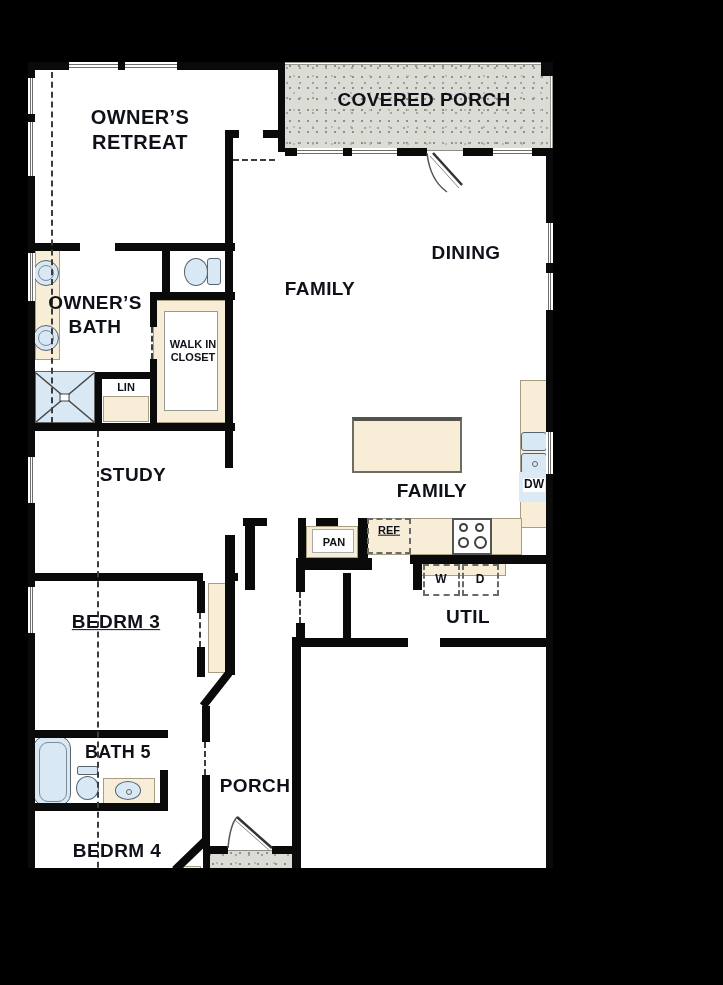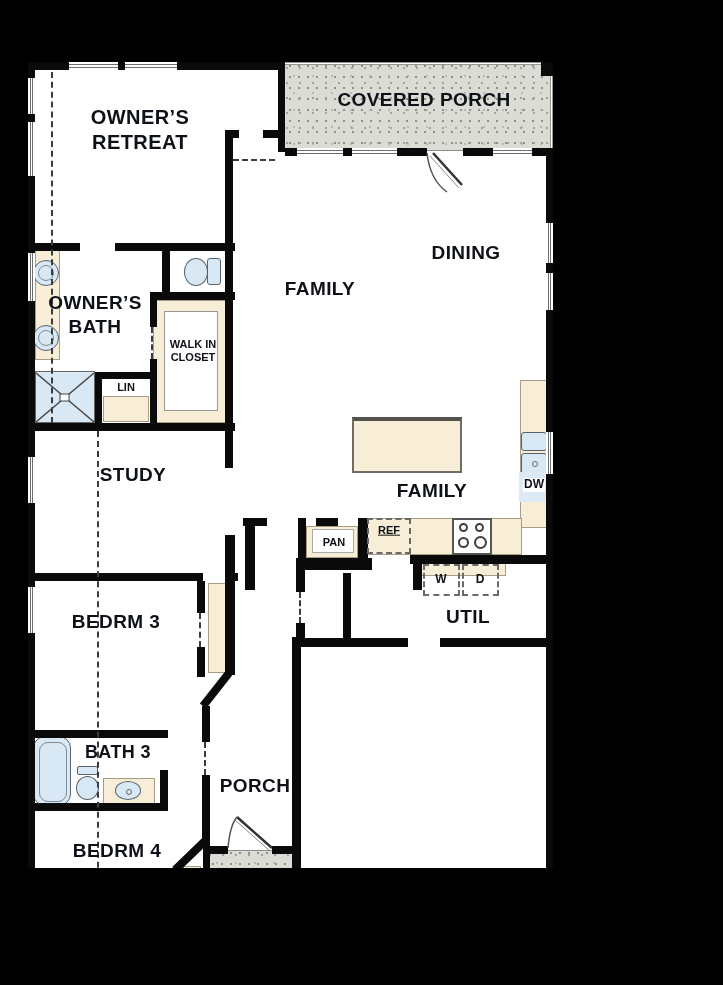--- a/index.html
+++ b/index.html
@@ -228,18 +228,18 @@
 CLOSET</div>
   <div class="lbl sm" style="left:126px;top:387px;">LIN</div>
   <div class="lbl" style="left:133px;top:475px;">STUDY</div>
   <div class="lbl" style="left:432px;top:491px;">FAMILY</div>
   <div class="lbl sm" style="left:334px;top:542px;">PAN</div>
   <div class="lbl sm" style="left:389px;top:530px;text-decoration:underline;">REF</div>
   <div class="lbl sm" style="left:534px;top:485px;font-size:12px;background:#fff;padding:0 1px;">DW</div>
   <div class="lbl sm" style="left:441px;top:580px;font-size:12px;">W</div>
   <div class="lbl sm" style="left:480px;top:580px;font-size:12px;">D</div>
   <div class="lbl" style="left:468px;top:617px;">UTIL</div>
-  <div class="lbl" style="left:116px;top:622px;">BEDRM 3</div>
-  <div class="lbl" style="left:118px;top:752px;font-size:18px;">BATH 3</div>
+  <div class="lbl" style="left:116px;top:622px;text-decoration:underline;">BEDRM 3</div>
+  <div class="lbl" style="left:118px;top:752px;font-size:18px;">BATH 5</div>
   <div class="lbl" style="left:255px;top:786px;">PORCH</div>
   <div class="lbl" style="left:117px;top:851px;">BEDRM 4</div>
 
 </div>
 
 </body></html>

